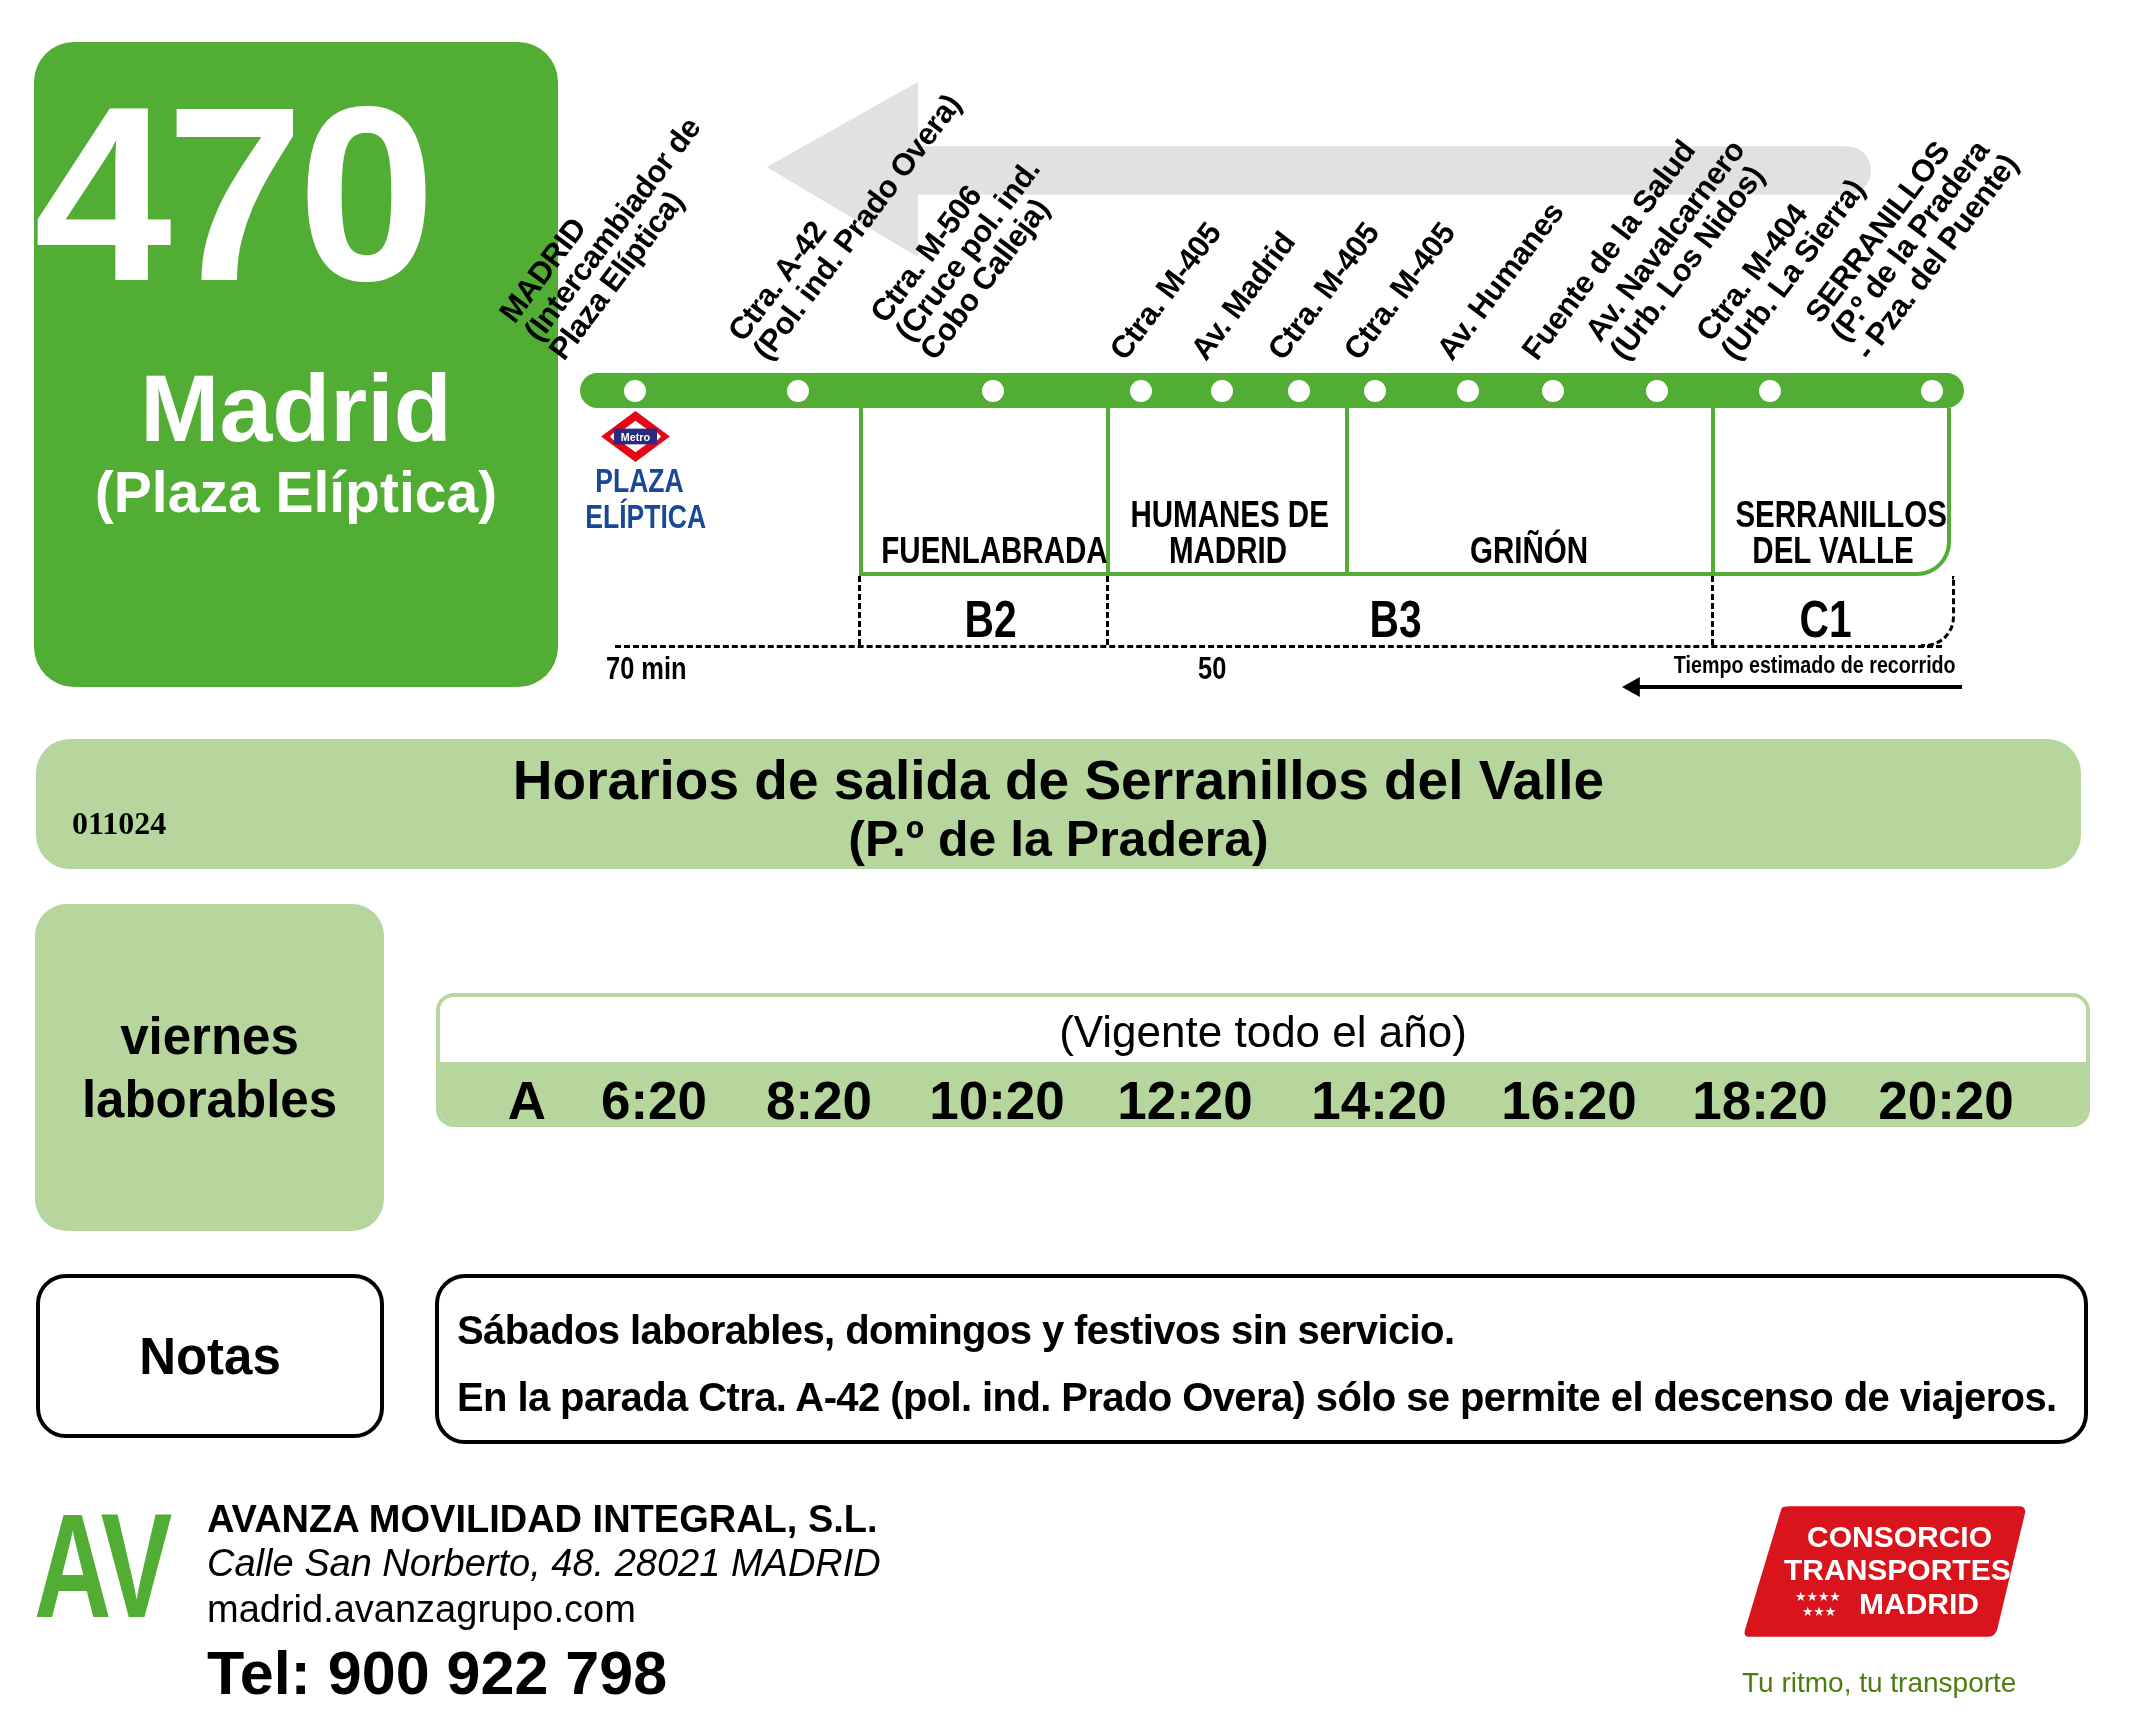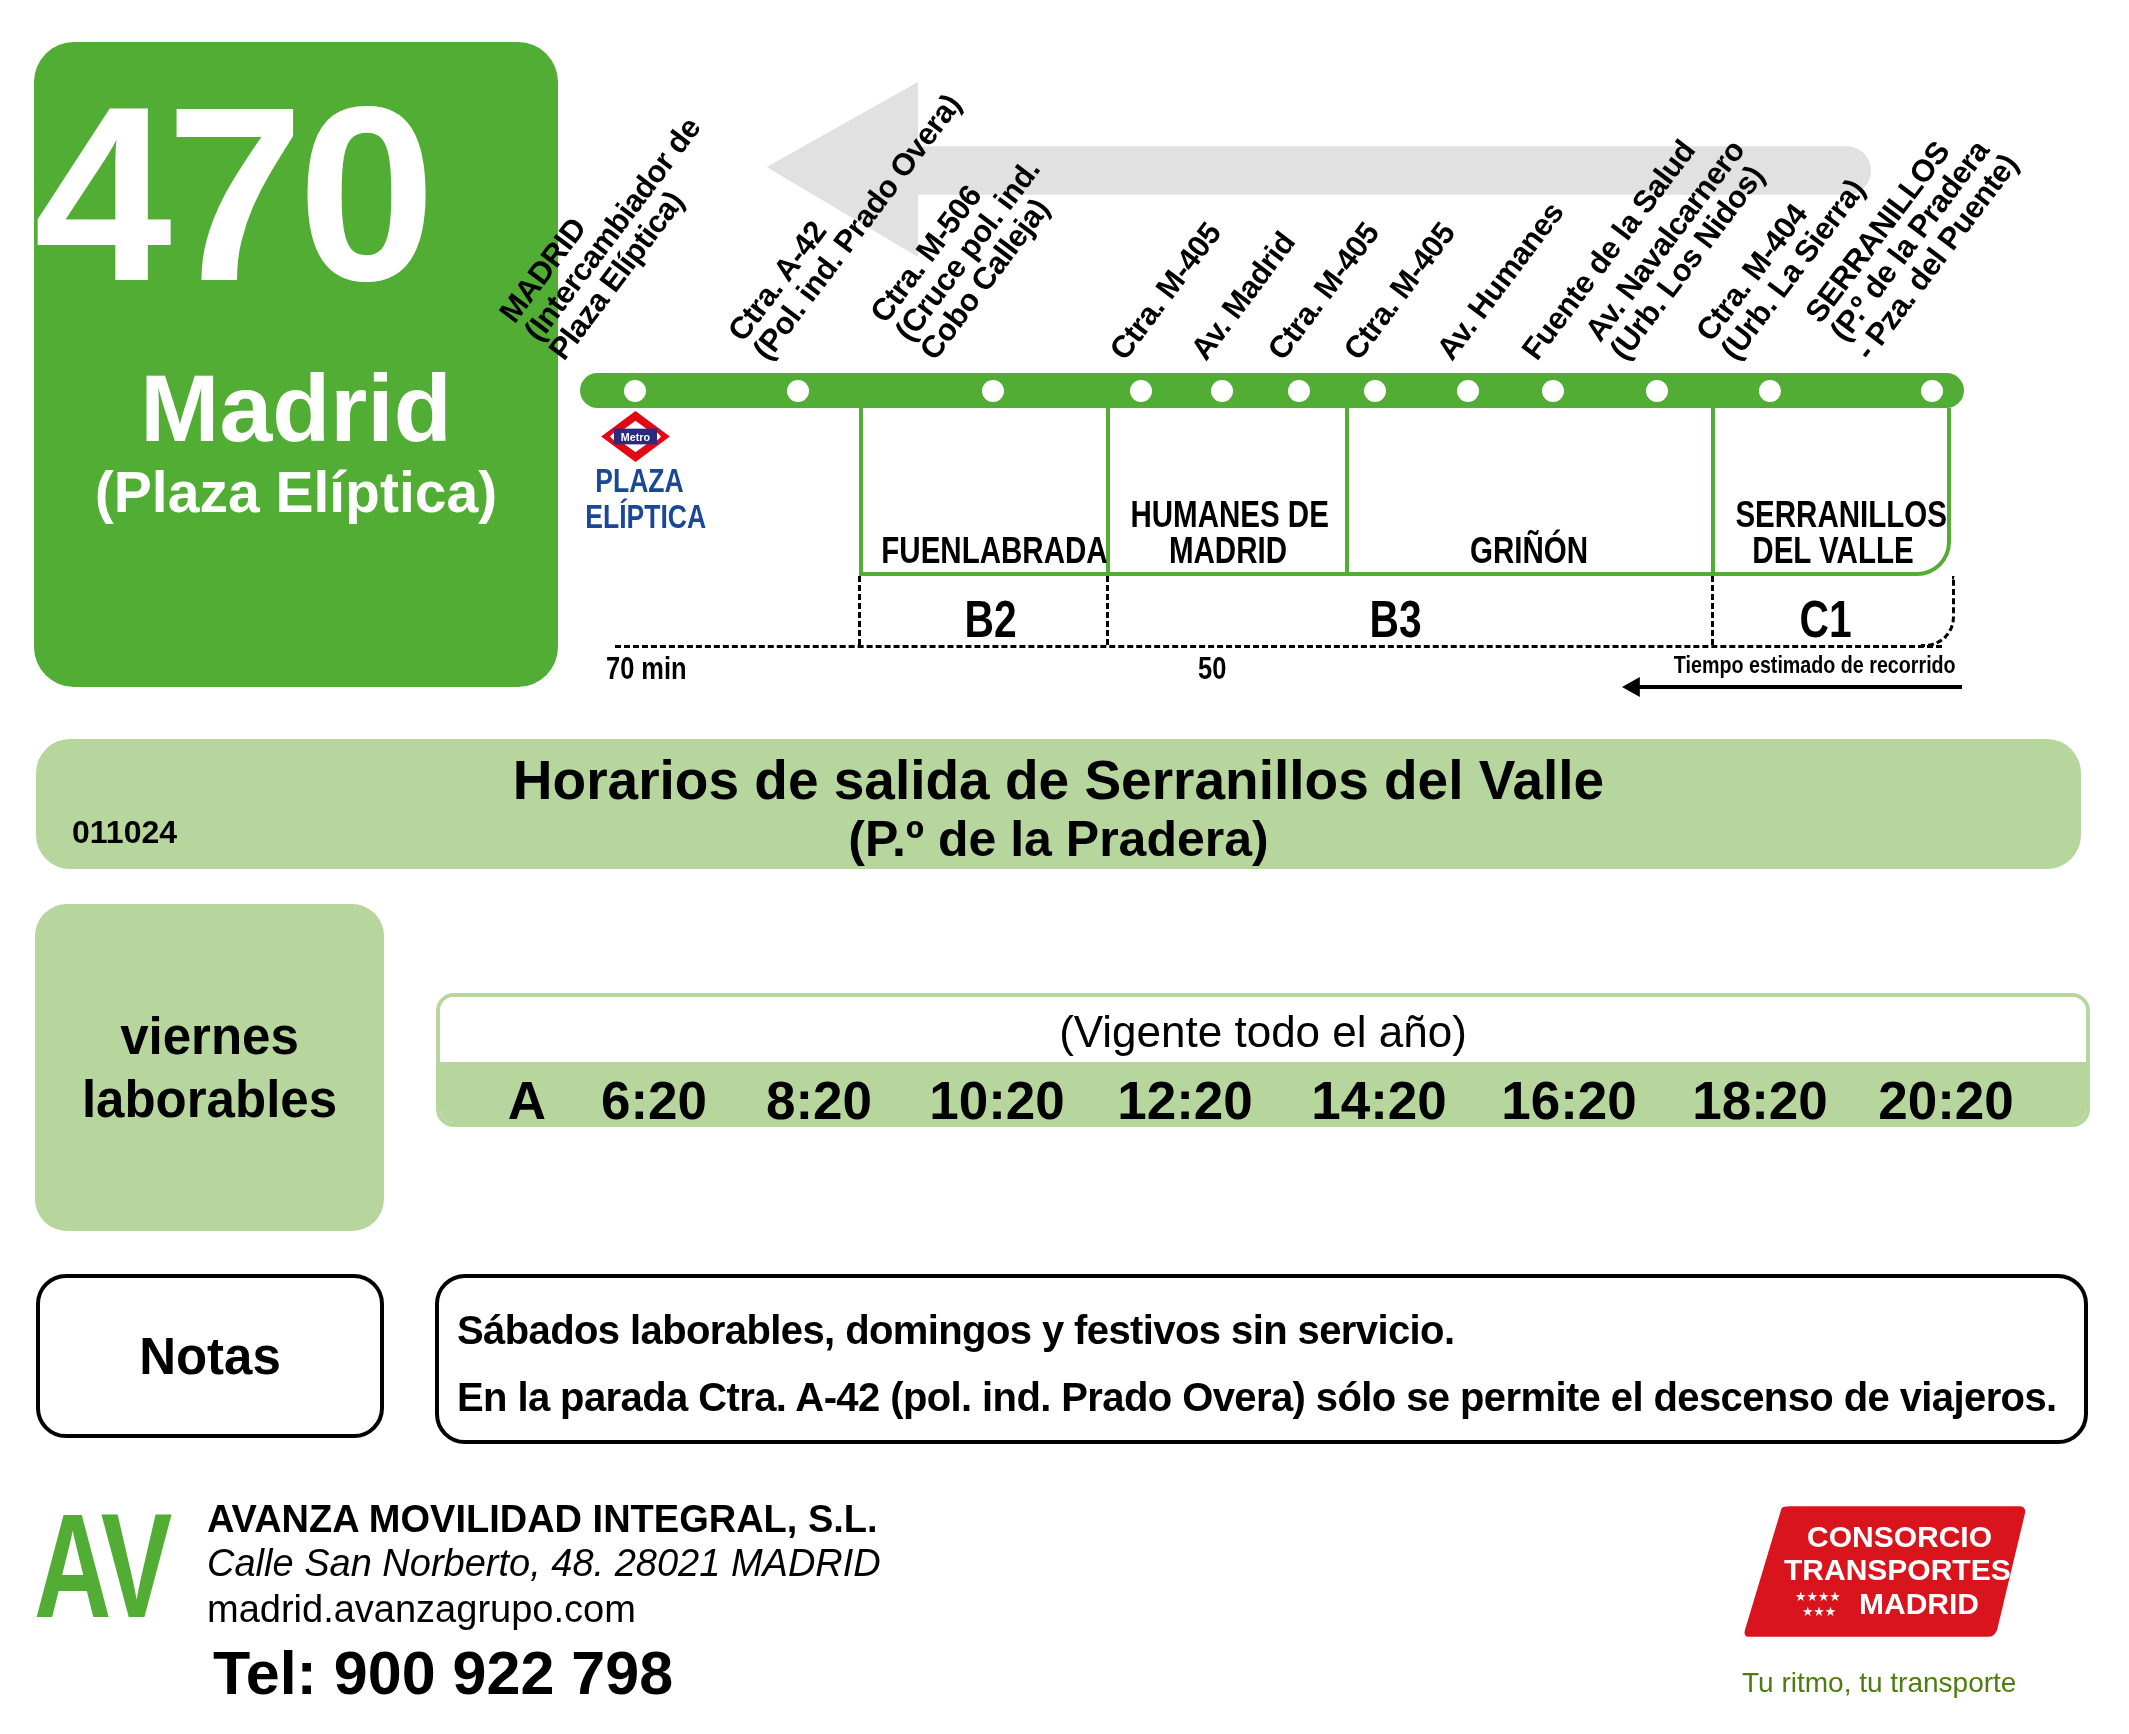--- a/index.html
+++ b/index.html
@@ -33,21 +33,21 @@
   .time-note { font-weight: 700; font-size: 24px; line-height: 1; transform: scaleX(0.82); transform-origin: 100% 50%; white-space: nowrap; }
 
   
   .metro-logo { left: 600px; top: 410px; width: 71px; height: 53px; }
   .metro-station { color: #1a4896; font-weight: 700; font-size: 34px; line-height: 34px; text-align: center; transform: scaleX(0.78); transform-origin: 50% 50%; white-space: nowrap; }
 
   
   .header-band { left: 36px; top: 739px; width: 2045px; height: 130px; background: #b6d69d; border-radius: 34px; }
   .header-title { left: 0; top: 14px; width: 100%; text-align: center; font-weight: 700; font-size: 55px; line-height: 1; }
   .header-subtitle { left: 0; top: 75px; width: 100%; text-align: center; font-weight: 700; font-size: 50px; line-height: 1; }
-  .header-code { left: 36px; top: 77px; font-weight: 700; font-size: 32px; line-height: 1; }
+  .header-code { left: 36px; top: 68px; font-weight: 700; font-size: 32px; line-height: 1; font-family: Liberation Serif, serif; }
 
   
   .day-box { left: 35px; top: 904px; width: 349px; height: 327px; background: #b6d69d; border-radius: 32px; display: flex; align-items: center; justify-content: center; text-align: center; }
   .day-label { font-weight: 700; font-size: 51px; line-height: 63px; }
 
   
   .sched-box { left: 436px; top: 993px; width: 1654px; height: 134px; border: 4px solid #b6d69d; border-radius: 18px; overflow: hidden; background: #fff; }
   .sched-top { left: 0; top: 0; width: 100%; height: 65px; background: #fff; }
   .sched-validity { left: 0; top: 13px; width: 100%; text-align: center; font-size: 44px; line-height: 1; }
   .sched-bottom { left: 0; top: 65px; width: 100%; height: 69px; background: #b6d69d; }
@@ -57,21 +57,21 @@
   .notes-label-box { left: 36px; top: 1274px; width: 348px; height: 164px; border: 4px solid #000; border-radius: 30px; display: flex; align-items: center; justify-content: center; }
   .notes-label { font-weight: 700; font-size: 51px; line-height: 1; }
   .notes-box { left: 435px; top: 1274px; width: 1653px; height: 170px; border: 4px solid #000; border-radius: 30px; }
   .notes-line { left: 18px; font-weight: 700; font-size: 40px; line-height: 1; white-space: nowrap; letter-spacing: -0.6px; }
 
   
   .av-logo { left: 34px; top: 1491px; color: #52ad35; font-weight: 700; font-size: 149px; line-height: 1; transform: scaleX(0.72); transform-origin: 0 0; letter-spacing: -4px; }
   .company-name { left: 207px; top: 1500px; font-weight: 700; font-size: 38px; line-height: 1; white-space: nowrap; }
   .company-address { left: 207px; top: 1544px; font-size: 38px; line-height: 1; white-space: nowrap; font-style: italic; }
   .company-url { left: 207px; top: 1590px; font-size: 38px; line-height: 1; white-space: nowrap; }
-  .company-tel { left: 207px; top: 1643px; font-weight: 700; font-size: 61px; line-height: 1; white-space: nowrap; margin-left: 6px; }
+  .company-tel { left: 207px; top: 1643px; font-weight: 700; font-size: 61px; line-height: 1; white-space: nowrap; }
 
   .crtm-logo { left: 1742px; top: 1504px; width: 287px; height: 135px; }
   .crtm-line { color: #fff; font-weight: 700; font-size: 30px; line-height: 1; white-space: nowrap; }
   .crtm-slogan { left: 1742px; top: 1669px; color: #4d7c0f; font-weight: 400; font-size: 28px; line-height: 1; white-space: nowrap; }
 </style>
 </head>
 <body>
 
 <div class="abs route-box">
   <div class="abs route-number">470</div>

